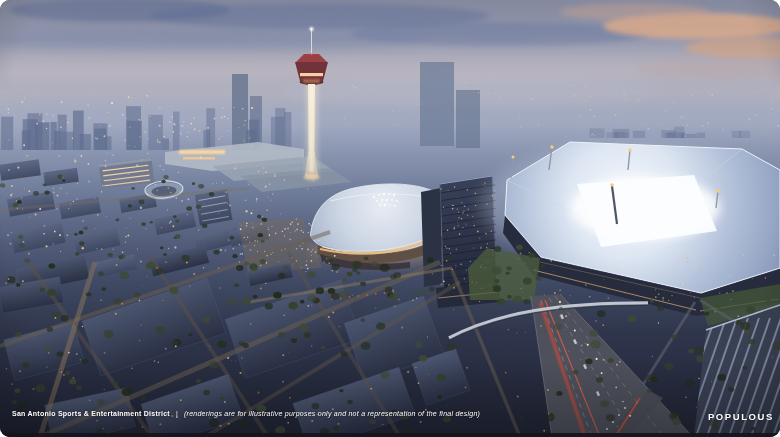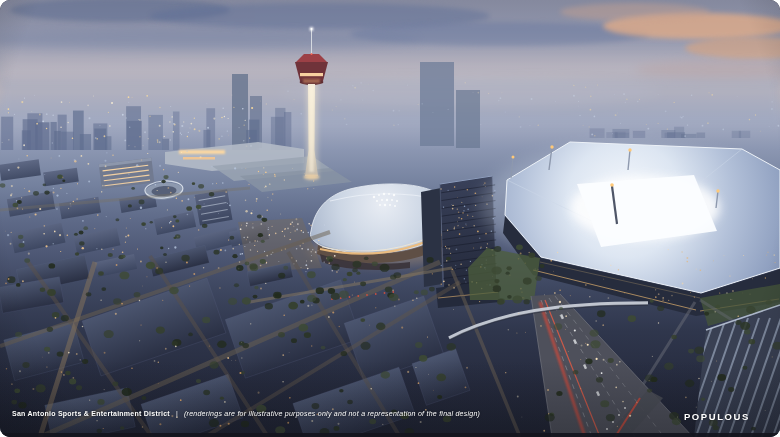--- a/index.html
+++ b/index.html
@@ -11,21 +11,21 @@
   svg{display:block;}
   .caption{
     position:absolute;left:12px;top:410px;color:#ffffff;
     font-size:7px;letter-spacing:.25px;white-space:nowrap;
     text-shadow:0 0 2px rgba(0,0,0,.65);
   }
   .cap-title{font-weight:bold;}
   .cap-sep{margin:0 6px;opacity:.95;}
   .cap-disc{font-style:italic;}
   .brand{
-    position:absolute;right:30px;top:411px;color:#ffffff;
+    position:absolute;right:6px;top:411px;color:#ffffff;
     font-weight:bold;font-size:9.5px;letter-spacing:1.6px;
     text-shadow:0 0 2px rgba(0,0,0,.55);
   }
   .bottom-bar{
     position:absolute;left:0;bottom:0;width:100%;height:4px;
     background:#13151d;opacity:.92;
   }
 </style>
 </head>
 <body>

